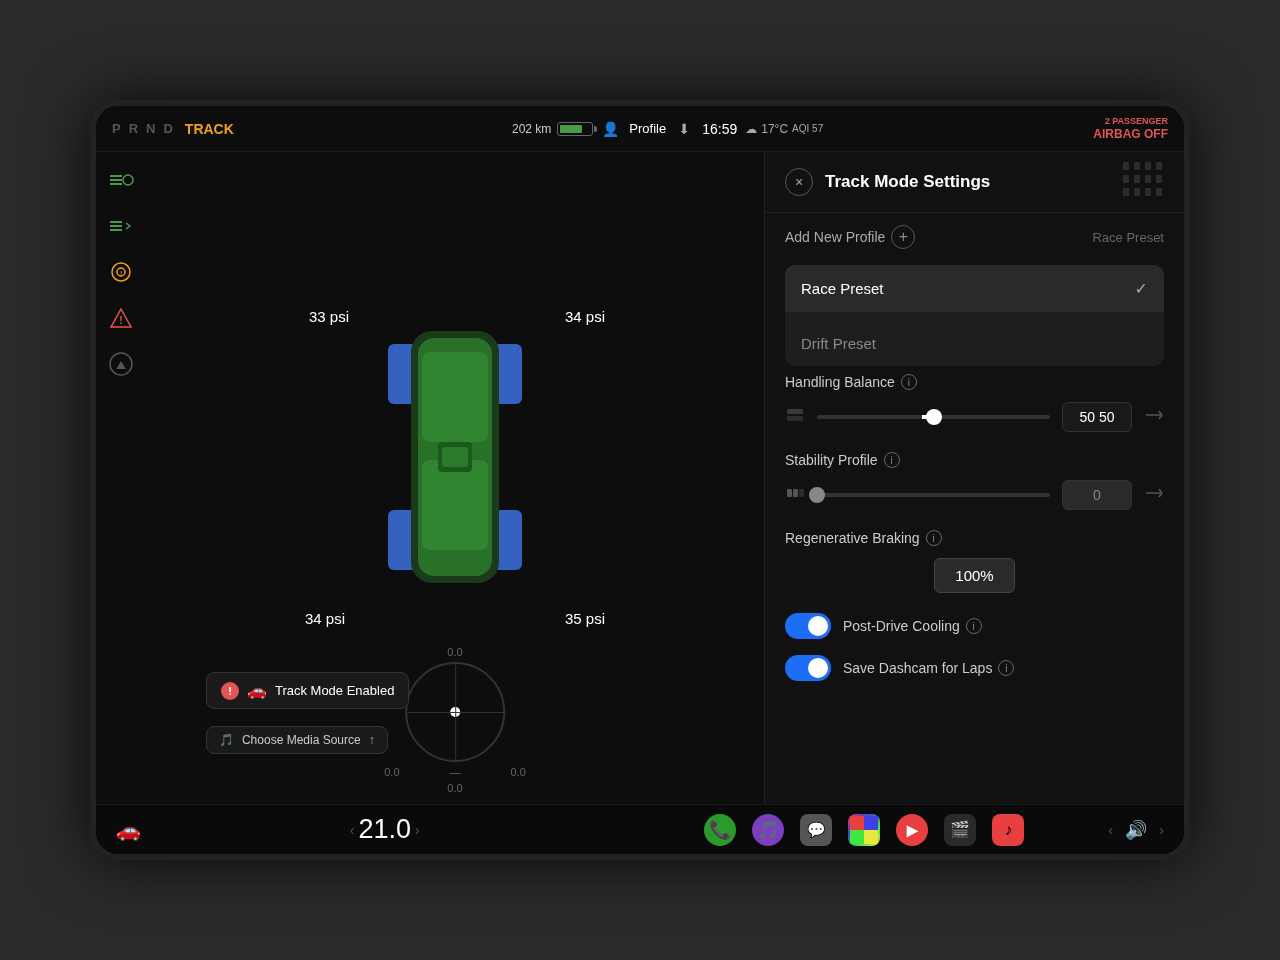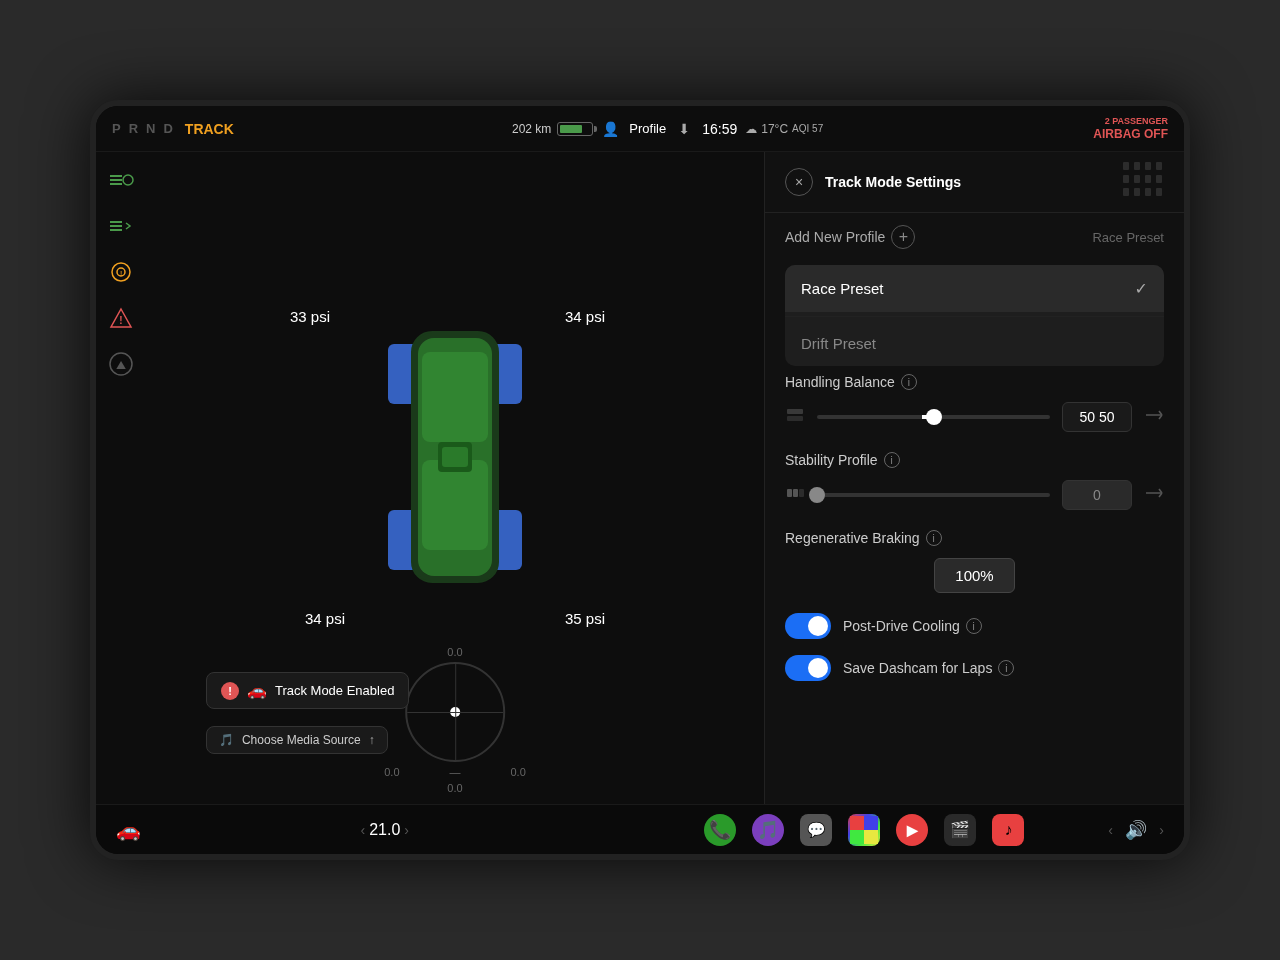--- a/index.html
+++ b/index.html
@@ -188,21 +188,21 @@
     }
 
     
     .car-svg-container {
       position: absolute;
       left: 50%;
       top: 45%;
       transform: translate(-50%, -50%);
     }
 
-    .tire-fl { position: absolute; top: 20px; left: 5px; }
+    .tire-fl { position: absolute; top: 20px; left: 24px; }
     .tire-fr { position: absolute; top: 20px; right: 20px; }
     .tire-rl { position: absolute; bottom: 40px; left: 20px; }
     .tire-rr { position: absolute; bottom: 40px; right: 20px; }
 
     .tire-pressure-label {
       font-size: 15px;
       color: #fff;
       font-weight: 500;
     }
 
@@ -344,21 +344,21 @@
     }
 
     .tire-mark {
       width: 6px;
       height: 8px;
       background: #555;
       border-radius: 1px;
     }
 
     .panel-title {
-      font-size: 14px;
+      font-size: 17px;
       font-weight: 600;
       color: #fff;
     }
 
     .panel-body {
       padding: 12px 20px;
     }
 
     
     .profile-section {
@@ -596,21 +596,21 @@
 
     .speed-display {
       display: flex;
       align-items: center;
       gap: 4px;
       flex: 1;
       justify-content: center;
     }
 
     .speed-arrow { font-size: 14px; color: #555; cursor: pointer; }
-    .speed-value { font-size: 16px; color: #fff; font-weight: 500; }
+    .speed-value { font-size: 27px; color: #fff; font-weight: 500; }
 
     .taskbar-apps {
       display: flex;
       align-items: center;
       gap: 16px;
       flex: 1;
       justify-content: center;
     }
 
     .app-icon {

